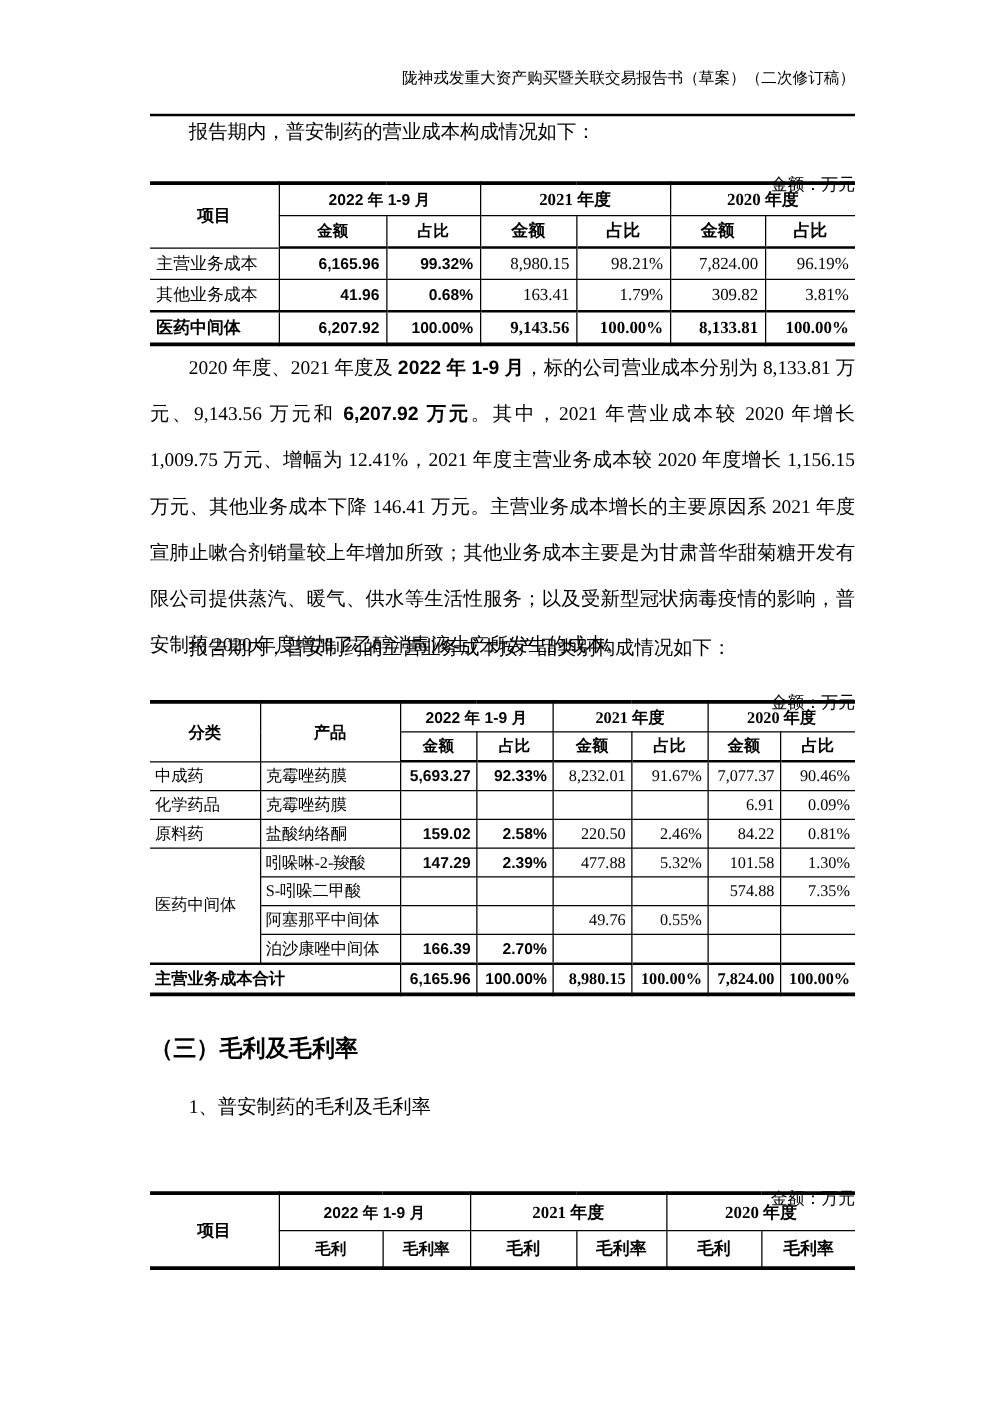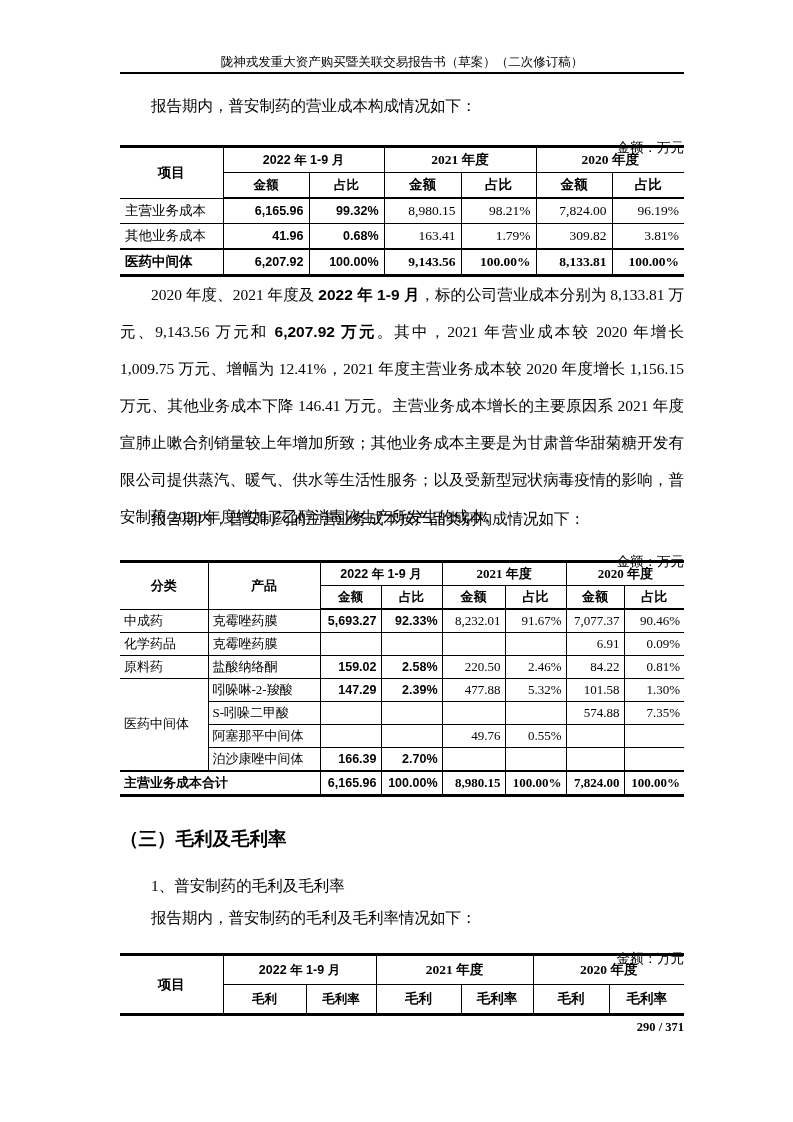--- a/index.html
+++ b/index.html
@@ -3,22 +3,22 @@
 <meta charset="utf-8">
 <style>
   html,body{margin:0;padding:0;background:#e8e8e8;}
   .page{
     position:relative;width:793px;height:1122px;background:#ffffff;margin:0 auto;
     font-family:"Liberation Serif","DejaVu Serif",serif;color:#000;overflow:hidden;
   }
   .content-block{position:absolute;left:120px;width:564px;}
 
   
-  .doc-header{top:54px;display:flex;justify-content:center;align-items:flex-end;
-    border-bottom:2px solid #000;padding-bottom:2px;font-size:12.5px;line-height:16px;}
+  .doc-header{top:54px;display:flex;justify-content:flex-end;align-items:flex-end;
+    border-bottom:2px solid #000;padding-bottom:21px;font-size:12.5px;line-height:16px;}
 
   
   .body-line{font-size:15.5px;line-height:20px;}
   .indent{text-indent:2em;}
   .unit-label{font-size:13.5px;text-align:right;line-height:17px;margin-top:16px;}
   .para{font-size:15.5px;line-height:37px;text-align:justify;}
   .b-sans{font-family:"Liberation Sans","DejaVu Sans",sans-serif;font-weight:bold;}
 
   
   .sec-heading{font-family:"Liberation Sans","DejaVu Sans",sans-serif;font-weight:bold;
@@ -229,21 +229,20 @@
         <td class="num bold">100.00%</td>
       </tr>
     </tbody>
       </table>
   </div>
 
   <div class="content-block sec-heading" style="top:827px">（三）毛利及毛利率</div>
 
   <div class="content-block sub-heading indent" style="top:876px">1、普安制药的毛利及毛利率</div>
 
-  <div class="content-block body-line indent" style="top:908px">报告期内，普安制药的毛利及毛利率情况如下：</div>
 
   <div class="content-block unit-label" style="top:934px">金额：万元</div>
 
   <div class="content-block" style="top:953px">
     <table class="t t3">
       <colgroup>
         <col style="width:103px">
           <col style="width:83px">
           <col style="width:70px">
         <col style="width:85px">
@@ -263,15 +262,14 @@
         <th class="s22">毛利率</th>
         <th>毛利</th>
         <th>毛利率</th>
         <th>毛利</th>
         <th>毛利率</th>
       </tr>
     </tbody>
       </table>
   </div>
 
-  <div class="content-block doc-footer">290 / 371</div>
 
 </div>
 
 </body></html>

